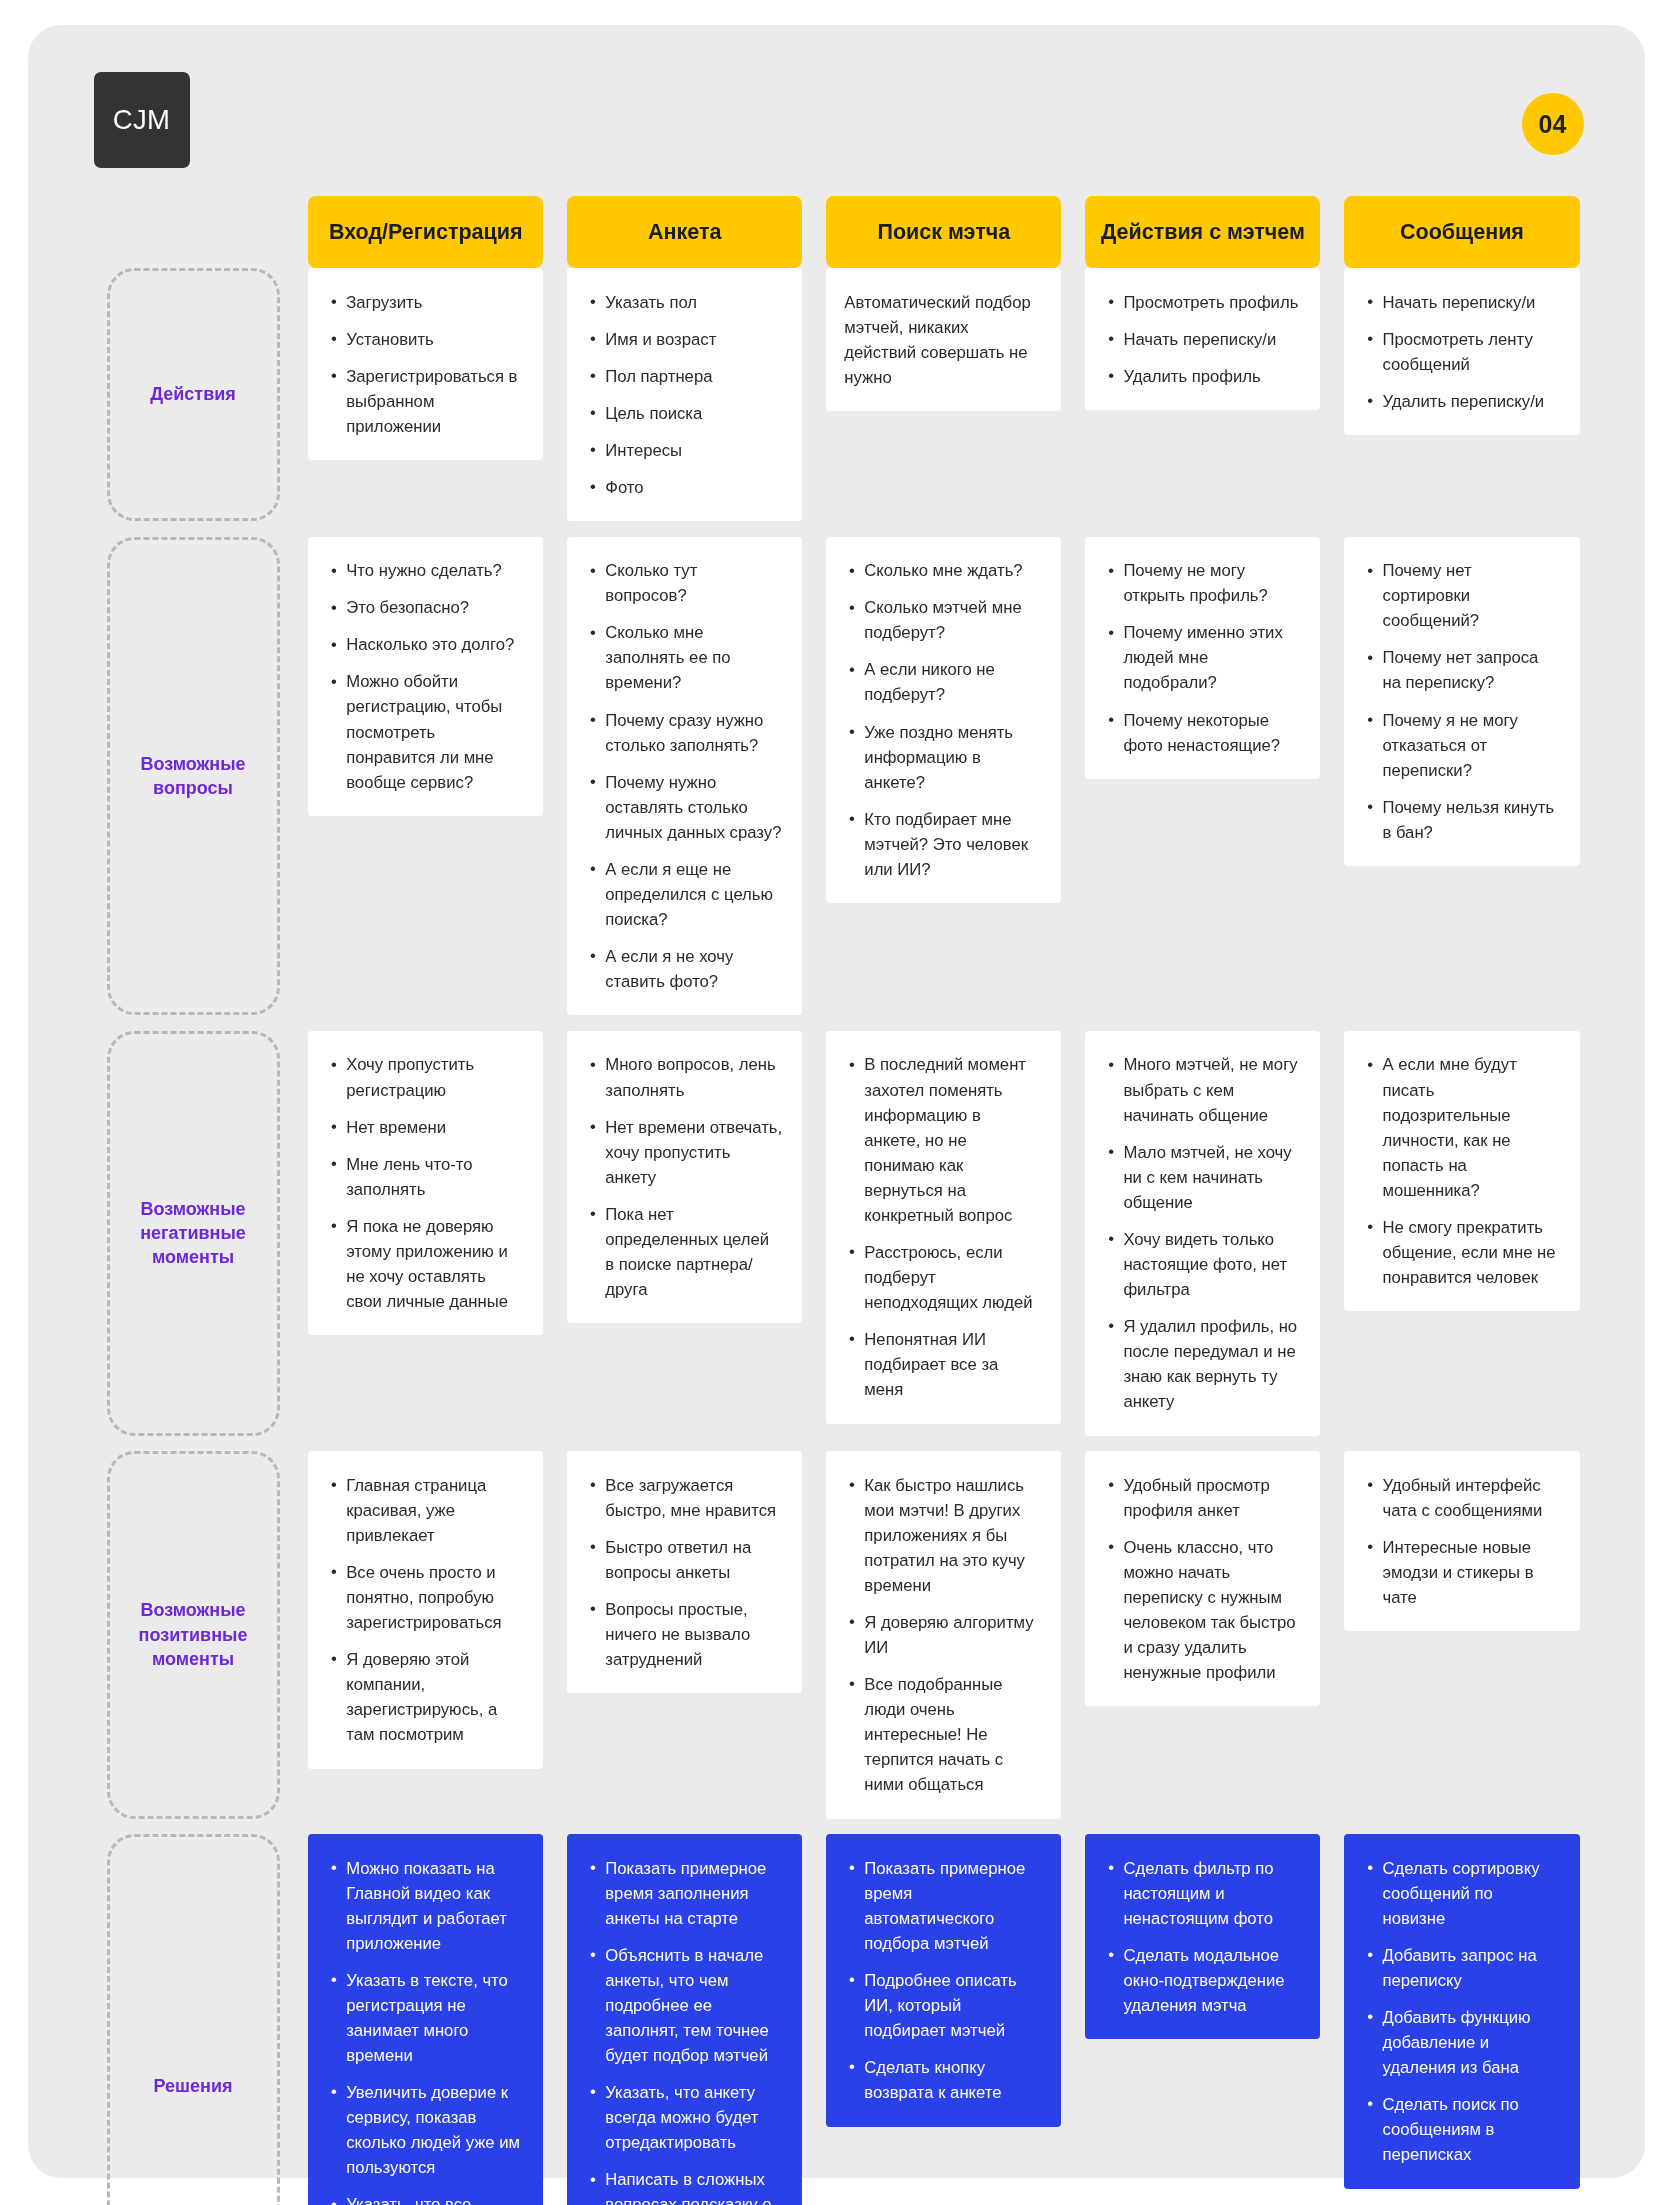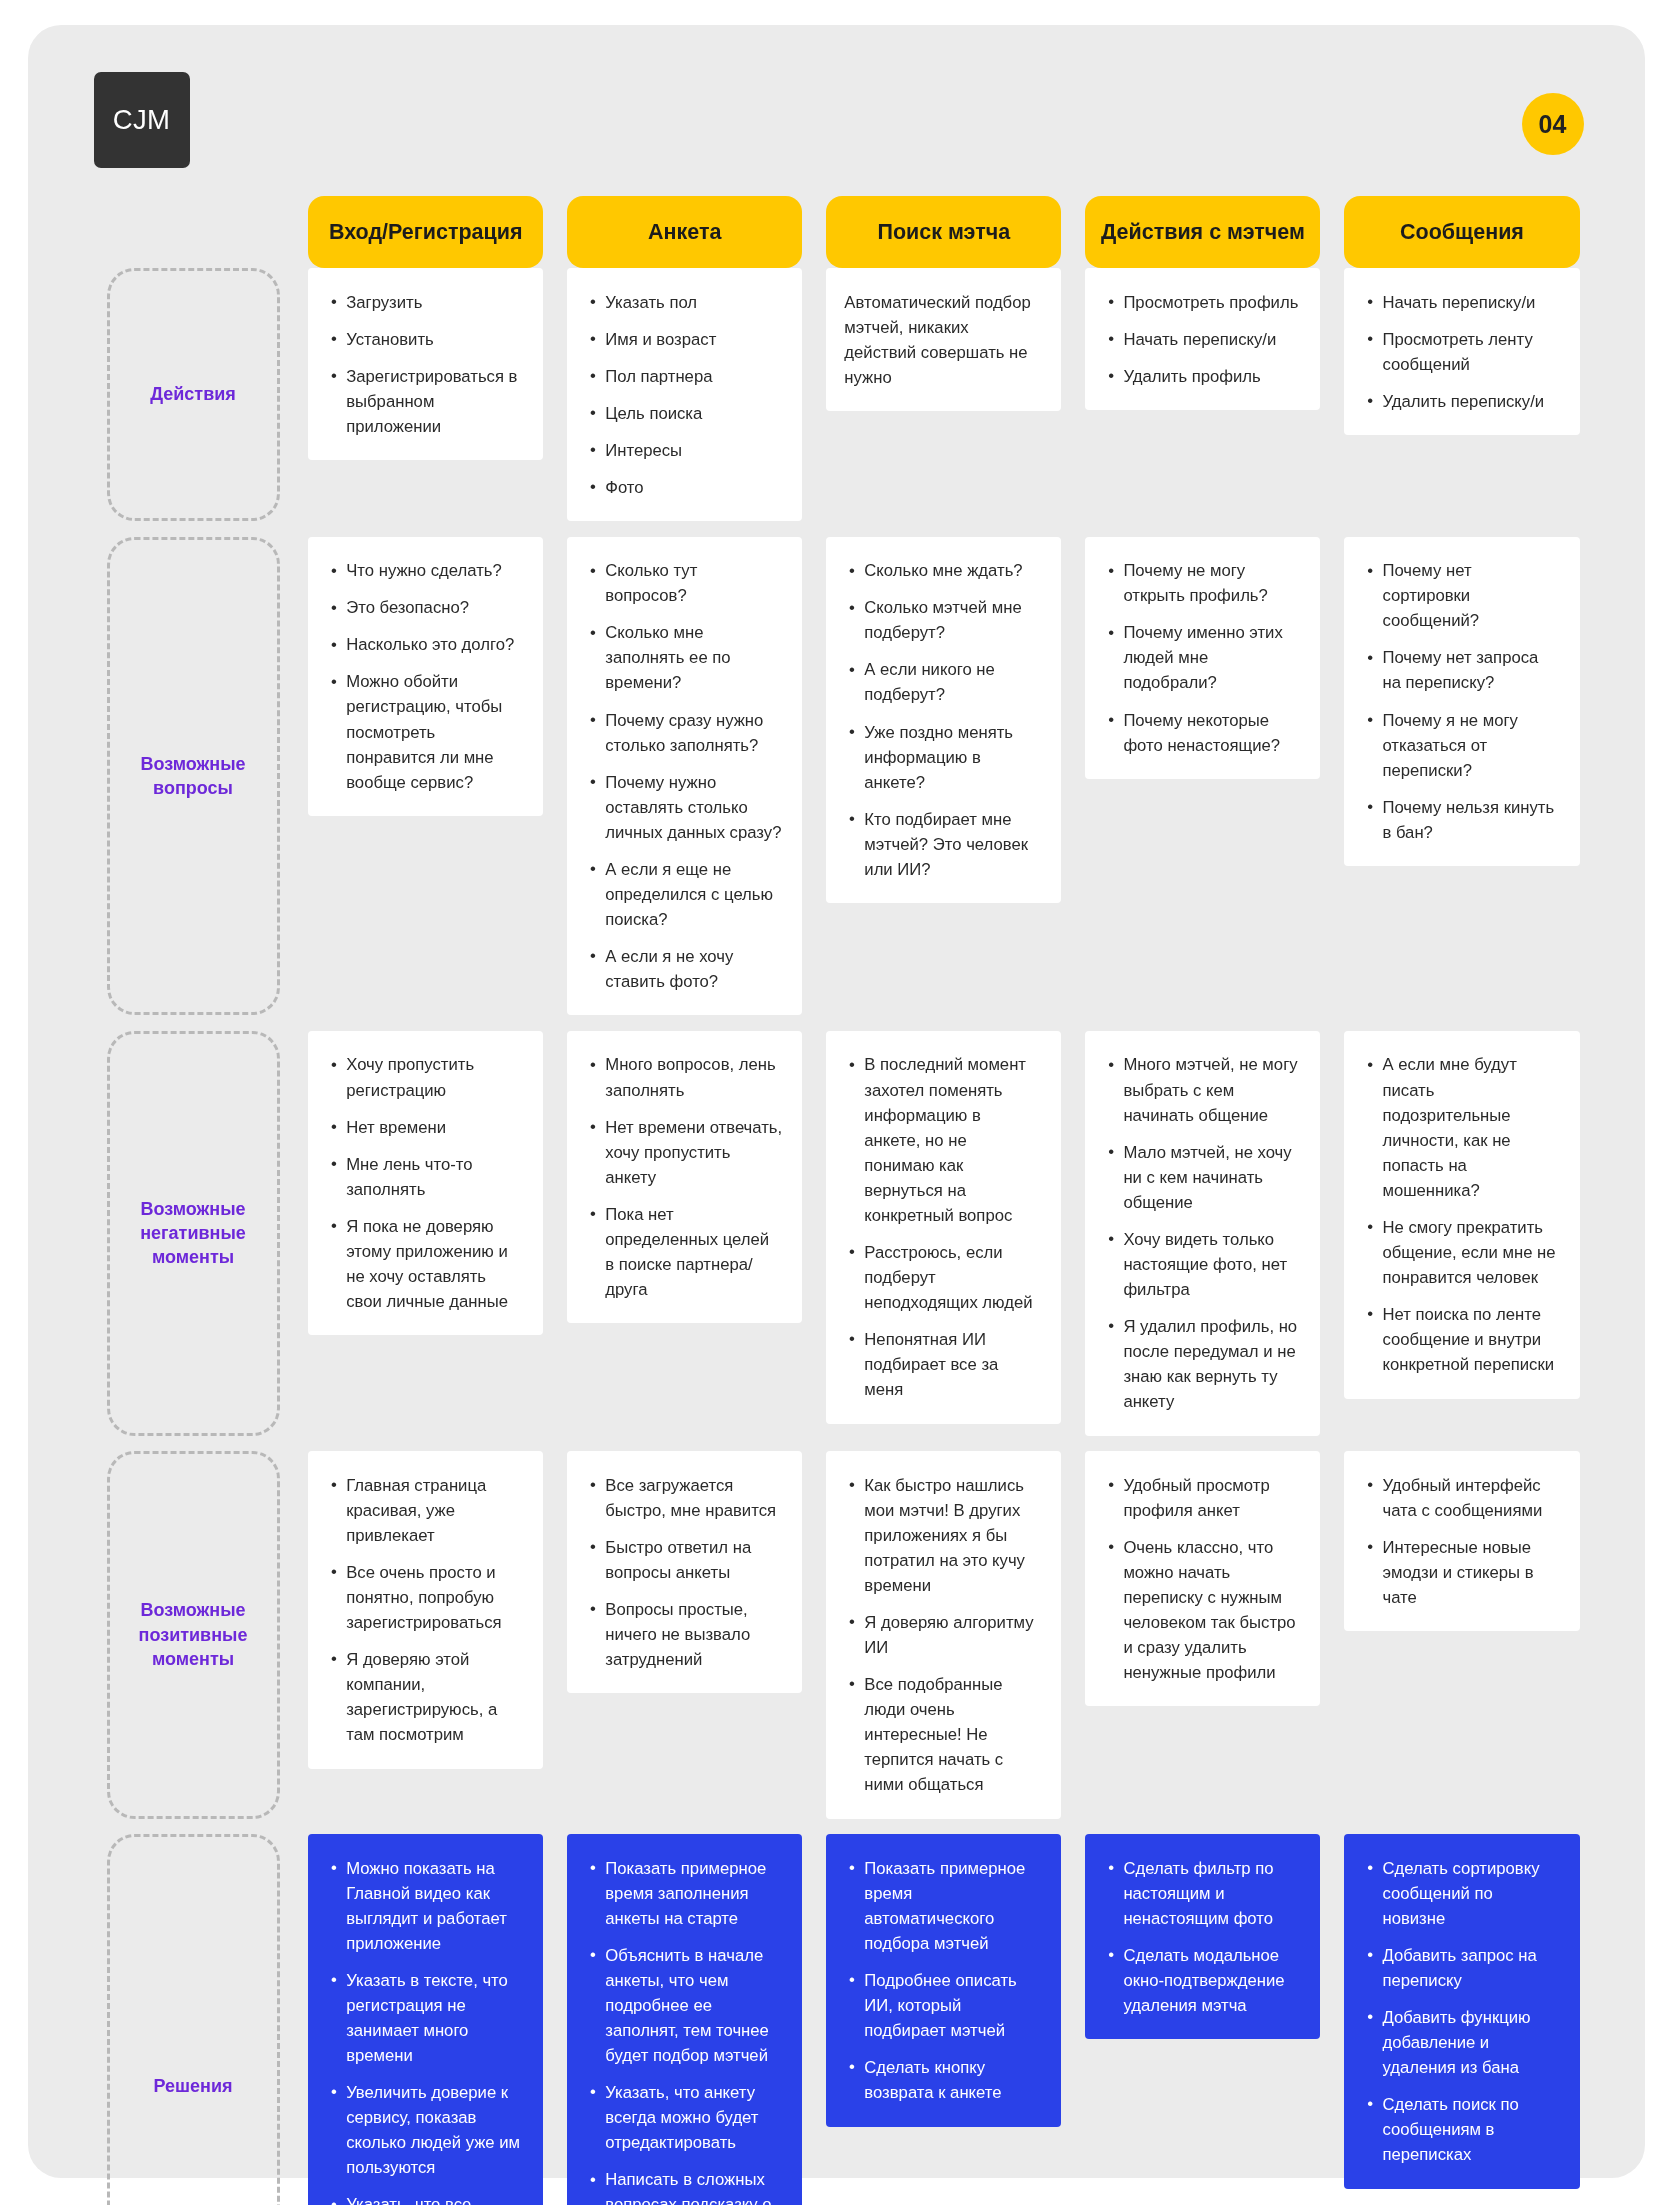--- a/index.html
+++ b/index.html
@@ -73,21 +73,21 @@
     right: 53px;
     bottom: 36px;
     display: grid;
     grid-template-columns: 173px 16.7px repeat(5, 1fr);
     grid-auto-rows: min-content;
     column-gap: 0;
   }
 
   .col-head {
     background: #ffc800;
-    border-radius: 16px;
+    border-radius: 8px;
     min-height: 72px;
     display: flex;
     align-items: center;
     justify-content: center;
     text-align: center;
     font-size: 21.5px;
     font-weight: bold;
     color: #1c1c1c;
     padding: 4.8px 9.6px;
     box-sizing: border-box;
@@ -340,21 +340,20 @@
               <li>Хочу видеть только настоящие фото, нет фильтра</li>
               <li>Я удалил профиль, но после передумал и не знаю как вернуть ту анкету</li>
             </ul>
           </div>
         </div>
         <div class="cell">
           <div class="card">
             <ul>
               <li>А если мне будут писать подозрительные личности, как не попасть на мошенника?</li>
               <li>Не смогу прекратить общение, если мне не понравится человек</li>
-              <li>Нет поиска по ленте сообщение и внутри конкретной переписки</li>
             </ul>
           </div>
         </div>
         <div class="row-label">
           <span>Возможные позитивные моменты</span>
         </div>
         <div class="rowgap"></div>
         <div class="cell">
           <div class="card">
             <ul>

